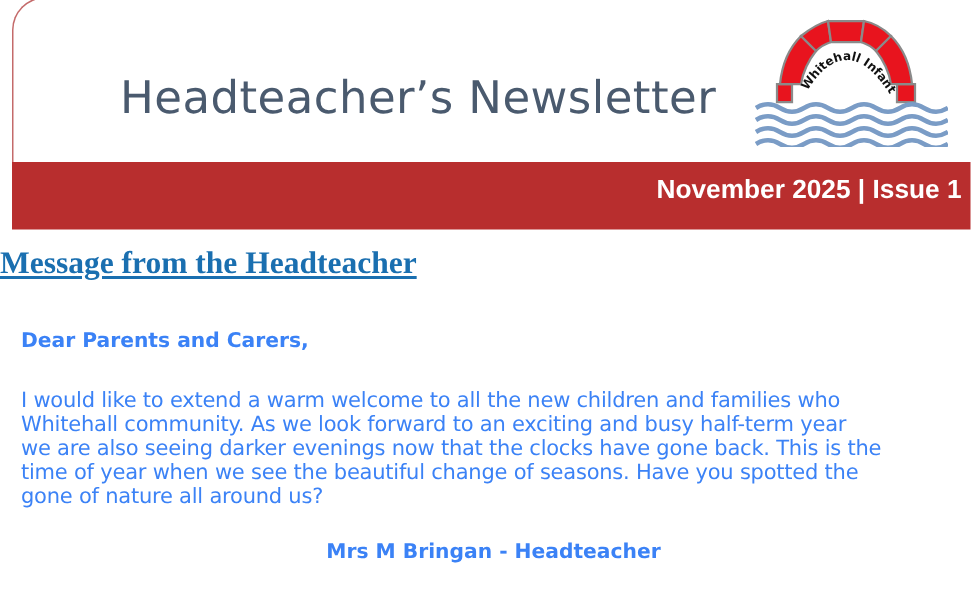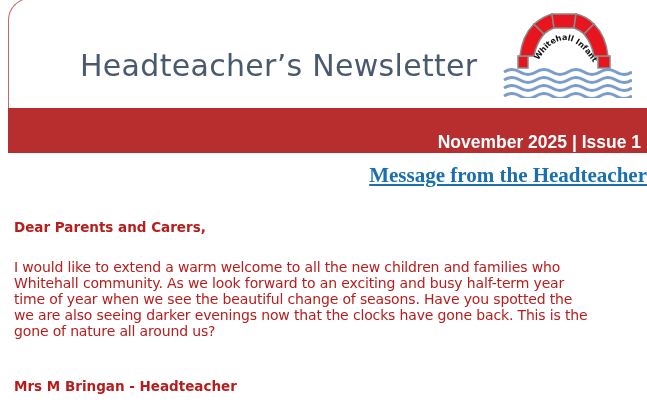--- a/index.html
+++ b/index.html
@@ -12,36 +12,36 @@
   .title {
     position:absolute; left:80px; top:48px; font-family:"DejaVu Sans", sans-serif;
     font-size:30px; color:#4a5a6e; letter-spacing:0.3px; font-weight:normal;
   }
   .logo { position:absolute; left:498px; top:6px; width:134px; height:92px; }
   .band {
     position:absolute; left:8px; top:108px; width:640px; height:45px;
     background:#b82e2e;
   }
   .issue {
-    position:absolute; right:6px; top:132px; color:#ffffff;
+    position:absolute; right:6px; top:116px; color:#ffffff;
     font-family:"Liberation Sans", sans-serif; font-weight:bold; font-size:17.5px;padding-left:44px;
   }
   .section-heading {
-    position:absolute; left:0; width:647px; top:163px; text-align:right;
+    position:absolute; left:0; width:647px; top:163px; text-align:left;
     font-family:"Liberation Serif", serif; font-weight:bold; font-size:21px;
     color:#1a6fb0; text-decoration:underline; text-underline-offset:2px;
   }
   .body-text {
     position:absolute; left:14px; width:630px;
-    font-family:"DejaVu Sans", sans-serif; font-size:14px; color:#b91c1c;
+    font-family:"DejaVu Sans", sans-serif; font-size:14px; color:#3b82f6;
   }
   .greeting { top:219px; font-weight:bold; font-size:13.5px; }
   .para { top:259px; line-height:16px; font-size:14px; letter-spacing:-0.15px; }
   .para span { display:block; white-space:nowrap; }
-  .signoff { top:378px; font-weight:bold; font-size:13.5px; }
+  .signoff { top:360px; font-weight:bold; font-size:13.5px;text-align:center; }
 </style>
 </head>
 <body>
 
 <div class="header-frame"></div>
 
 <div class="title">Headteacher’s Newsletter</div>
 
 <svg class="logo" viewBox="0 0 134 92">
 
@@ -70,18 +70,18 @@
 <div class="band"></div>
 <div class="issue">November 2025 | Issue 1</div>
 
 <div class="section-heading">Message from the Headteacher</div>
 
 <div class="body-text greeting">Dear Parents and Carers,</div>
 
 <div class="body-text para">
   <span>I would like to extend a warm welcome to all the new children and families who</span>
   <span>Whitehall community. As we look forward to an exciting and busy half-term year</span>
+  <span>we are also seeing darker evenings now that the clocks have gone back. This is the</span>
   <span>time of year when we see the beautiful change of seasons. Have you spotted the</span>
-  <span>we are also seeing darker evenings now that the clocks have gone back. This is the</span>
   <span>gone of nature all around us?</span>
 </div>
 
 <div class="body-text signoff">Mrs M Bringan - Headteacher</div>
 
 </body></html>

